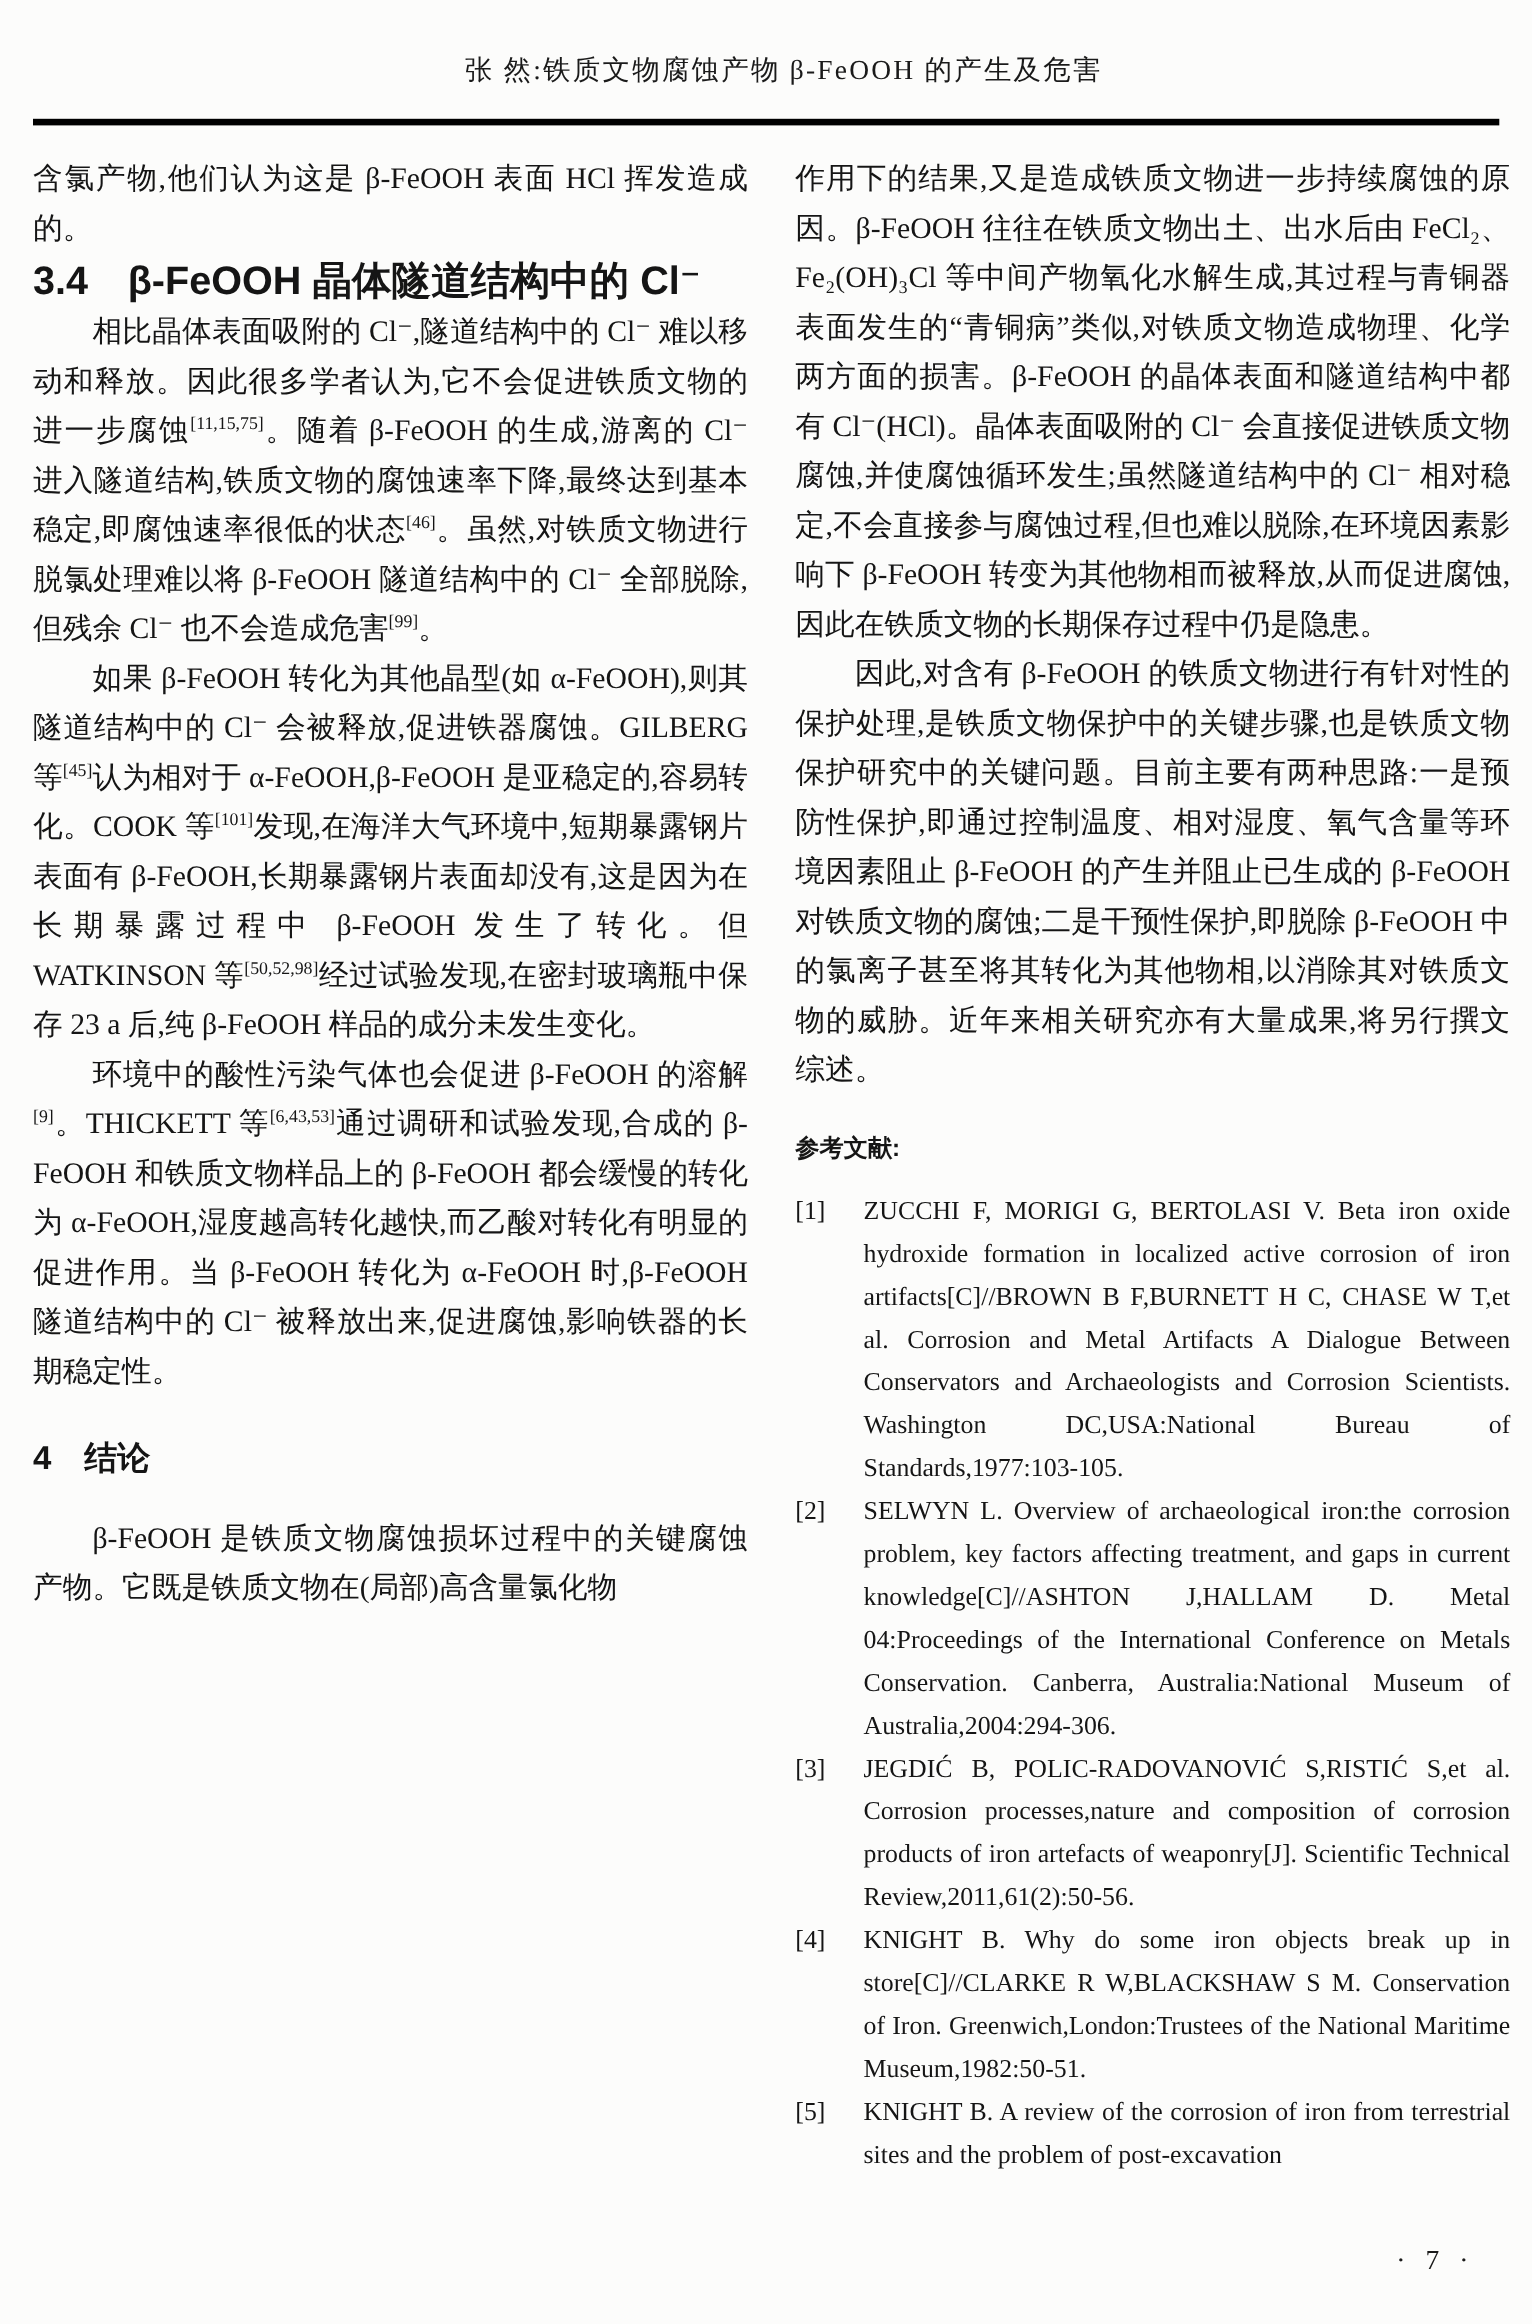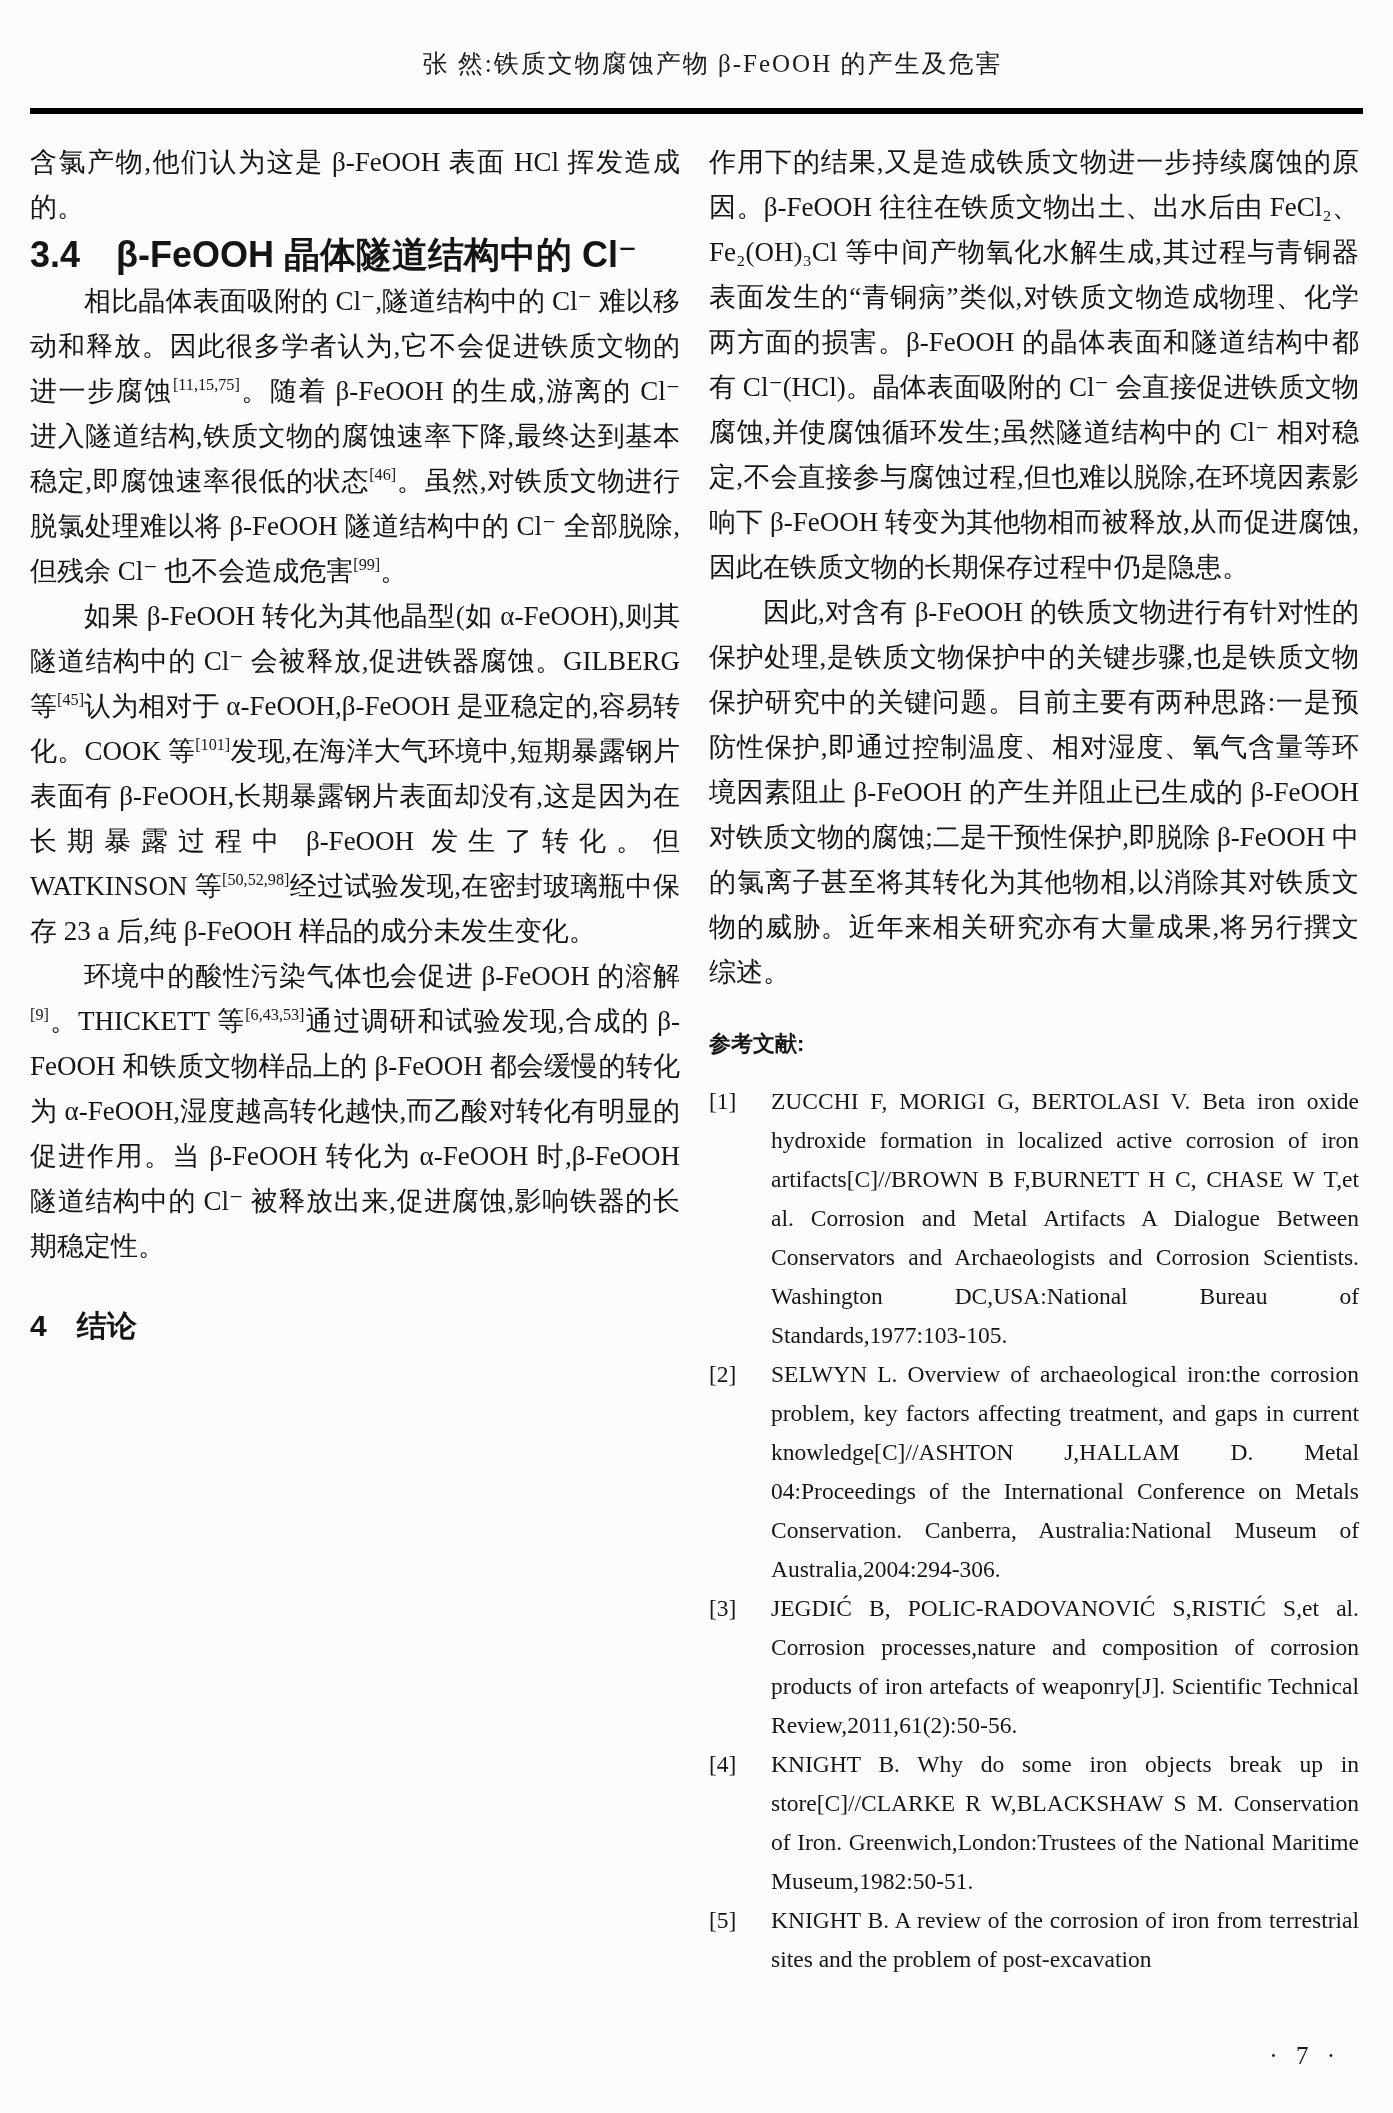--- a/index.html
+++ b/index.html
@@ -18,21 +18,21 @@
     font-size:25px; letter-spacing:2px;
     color:#1a1a1a;
     margin-left:16px;
   }
   .header-rule {
     position:absolute; top:108px; left:30px; width:1333px; height:6px;
     background:#000;
   }
   .columns {
     position:absolute; top:140px; left:30px; width:1333px;
-    display:flex; gap:29px;
+    display:flex; gap:43px;
   }
   .column { flex:0 0 650px; width:650px; font-size:27px; line-height:45px; text-align:justify; }
   .column p { margin:0; text-indent:2em; }
   .column p.noindent { text-indent:0; }
   .h-sub { font-weight:bold; font-size:36px; margin:2px 0; text-indent:0; font-family:"Liberation Sans","DejaVu Sans",sans-serif; }
   .h-main { font-weight:bold; font-size:30px; margin:34px 0 28px 0; text-indent:0; font-family:"Liberation Sans","DejaVu Sans",sans-serif; }
   sup { font-size:0.6em; line-height:0; vertical-align:super; letter-spacing:0; }
   .refs-label { font-weight:bold; font-size:22px; line-height:45px; margin:26px 0 16px 0;
     font-family:"Liberation Sans","DejaVu Sans",sans-serif; }
   .refs { margin:0; padding:0; }
@@ -51,20 +51,21 @@
   <div class="running-header">张 然:铁质文物腐蚀产物 β-FeOOH 的产生及危害</div>
   <div class="header-rule"></div>
   <div class="columns">
     <div class="column">
         <p class="noindent"><span>含氯产物,他们认为这是 β-FeOOH 表面 HCl 挥发造成的。</span></p>
         <div class="h-sub"><span>3.4　β-FeOOH 晶体隧道结构中的 Cl⁻</span></div>
         <p><span>相比晶体表面吸附的 Cl⁻,隧道结构中的 Cl⁻ 难以移动和释放。因此很多学者认为,它不会促进铁质文物的进一步腐蚀</span><sup>[11,15,75]</sup><span>。随着 β-FeOOH 的生成,游离的 Cl⁻ 进入隧道结构,铁质文物的腐蚀速率下降,最终达到基本稳定,即腐蚀速率很低的状态</span><sup>[46]</sup><span>。虽然,对铁质文物进行脱氯处理难以将 β-FeOOH 隧道结构中的 Cl⁻ 全部脱除,但残余 Cl⁻ 也不会造成危害</span><sup>[99]</sup><span>。</span></p>
         <p><span>如果 β-FeOOH 转化为其他晶型(如 α-FeOOH),则其隧道结构中的 Cl⁻ 会被释放,促进铁器腐蚀。GILBERG 等</span><sup>[45]</sup><span>认为相对于 α-FeOOH,β-FeOOH 是亚稳定的,容易转化。COOK 等</span><sup>[101]</sup><span>发现,在海洋大气环境中,短期暴露钢片表面有 β-FeOOH,长期暴露钢片表面却没有,这是因为在长期暴露过程中 β-FeOOH 发生了转化。但 WATKINSON 等</span><sup>[50,52,98]</sup><span>经过试验发现,在密封玻璃瓶中保存 23 a 后,纯 β-FeOOH 样品的成分未发生变化。</span></p>
         <p><span>环境中的酸性污染气体也会促进 β-FeOOH 的溶解</span><sup>[9]</sup><span>。THICKETT 等</span><sup>[6,43,53]</sup><span>通过调研和试验发现,合成的 β-FeOOH 和铁质文物样品上的 β-FeOOH 都会缓慢的转化为 α-FeOOH,湿度越高转化越快,而乙酸对转化有明显的促进作用。当 β-FeOOH 转化为 α-FeOOH 时,β-FeOOH 隧道结构中的 Cl⁻ 被释放出来,促进腐蚀,影响铁器的长期稳定性。</span></p>
         <div class="h-main"><span>4　结论</span></div>
+        <p><span>β-FeOOH 是铁质文物腐蚀损坏过程中的关键腐蚀产物。它既是铁质文物在(局部)高含量氯化物</span></p>
       </div>
     <div class="column">
       <div>
           <p class="noindent"><span>作用下的结果,又是造成铁质文物进一步持续腐蚀的原因。β-FeOOH 往往在铁质文物出土、出水后由 FeCl₂、Fe₂(OH)₃Cl 等中间产物氧化水解生成,其过程与青铜器表面发生的“青铜病”类似,对铁质文物造成物理、化学两方面的损害。β-FeOOH 的晶体表面和隧道结构中都有 Cl⁻(HCl)。晶体表面吸附的 Cl⁻ 会直接促进铁质文物腐蚀,并使腐蚀循环发生;虽然隧道结构中的 Cl⁻ 相对稳定,不会直接参与腐蚀过程,但也难以脱除,在环境因素影响下 β-FeOOH 转变为其他物相而被释放,从而促进腐蚀,因此在铁质文物的长期保存过程中仍是隐患。</span></p>
           <p><span>因此,对含有 β-FeOOH 的铁质文物进行有针对性的保护处理,是铁质文物保护中的关键步骤,也是铁质文物保护研究中的关键问题。目前主要有两种思路:一是预防性保护,即通过控制温度、相对湿度、氧气含量等环境因素阻止 β-FeOOH 的产生并阻止已生成的 β-FeOOH 对铁质文物的腐蚀;二是干预性保护,即脱除 β-FeOOH 中的氯离子甚至将其转化为其他物相,以消除其对铁质文物的威胁。近年来相关研究亦有大量成果,将另行撰文综述。</span></p>
         </div>
       <div class="refs-label">参考文献:</div>
       <div class="refs">
           <div class="ref-item">
             <span class="ref-num">[1]</span>

